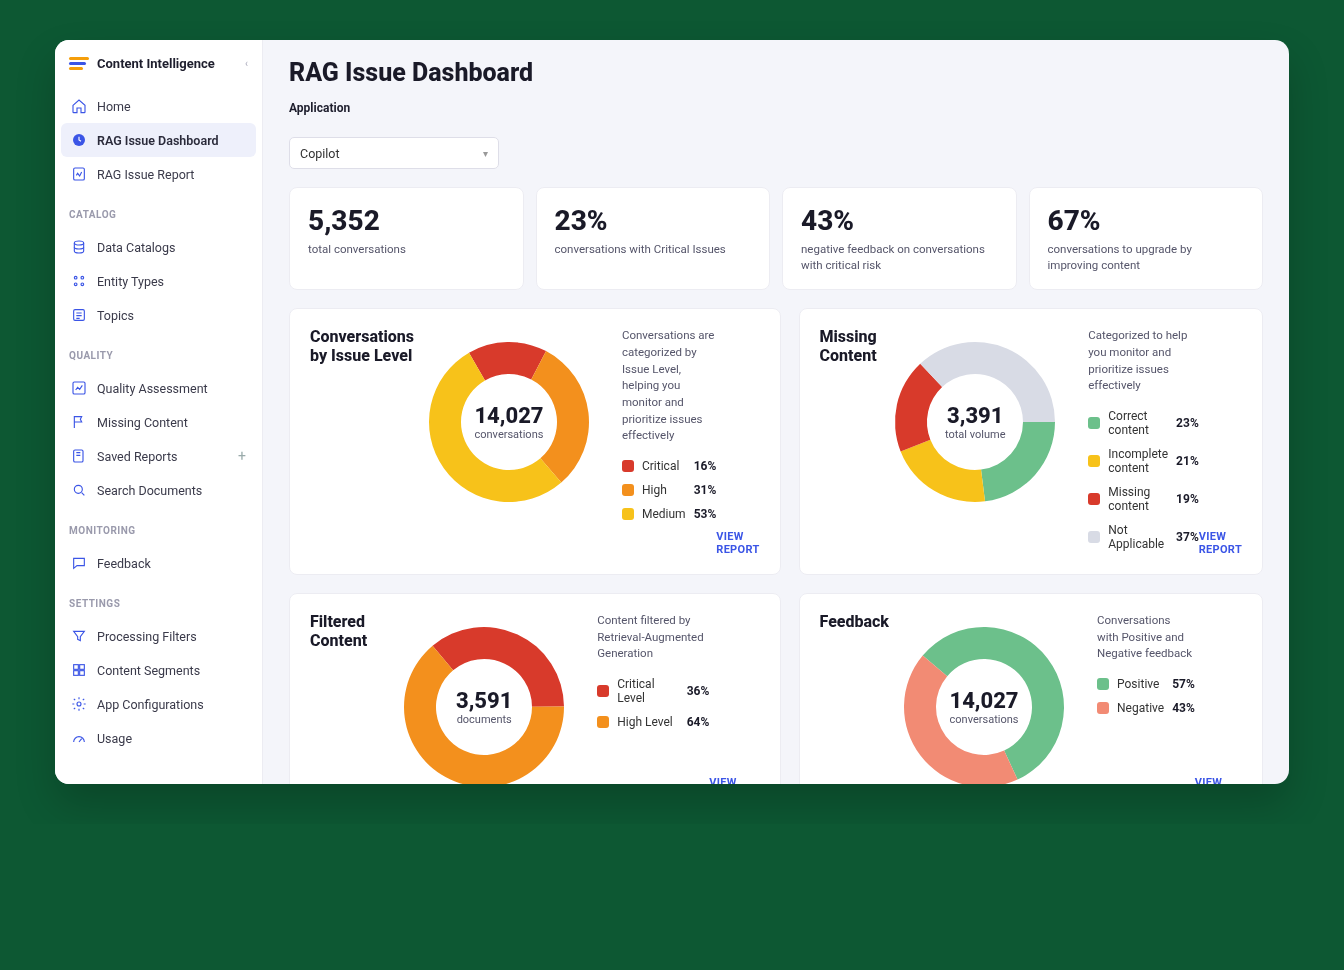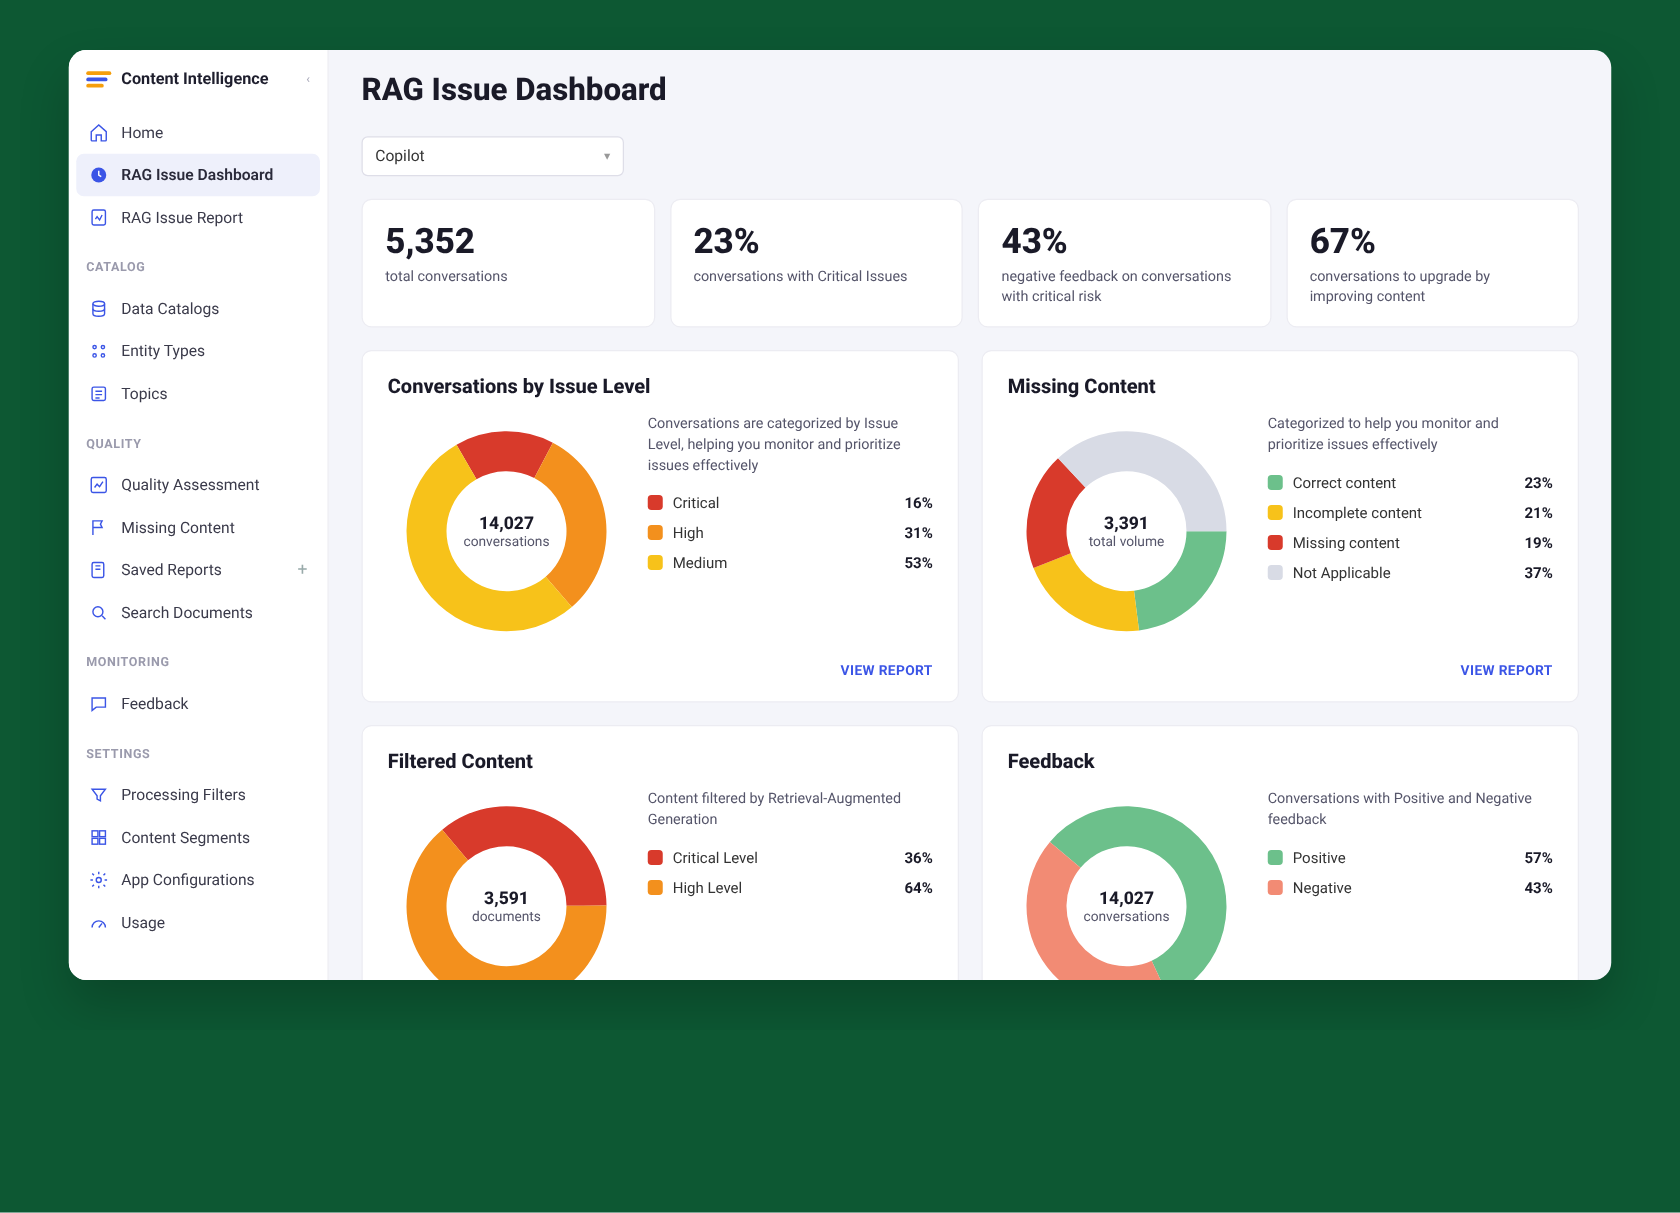--- a/index.html
+++ b/index.html
@@ -75,31 +75,31 @@
   .kpi-row { display:flex; gap:12px; margin-bottom:18px;}
   .kpi-card {
     flex:1; background:#fff; border:1px solid #ececf2; border-radius:8px;
     padding:16px 18px;
   }
   .kpi-value { font-size:28px; font-weight:800; color:#1a1a28; margin-bottom:4px;}
   .kpi-label { font-size:11.5px; color:#55556a; line-height:1.4;}
   .chart-grid { display:grid; grid-template-columns:1fr 1fr; gap:18px;}
   .chart-card {
     background:#fff; border:1px solid #ececf2; border-radius:8px;
-    padding:18px 20px; display:flex; flex-direction:column;
+    padding:18px 20px; display:flex; 
   }
   .chart-title { font-size:16px; font-weight:800; color:#1a1a28; margin-bottom:12px;}
   .chart-body { display:flex; gap:18px; }
   .donut-wrap { position:relative; width:190px; height:190px; flex-shrink:0;}
   .donut-wrap svg { width:100%; height:100%; transform:rotate(-90deg);}
   .donut-center {
     position:absolute; inset:0; display:flex; flex-direction:column;
     align-items:center; justify-content:center; text-align:center;
   }
-  .donut-center .big { font-size:14px; font-weight:800; color:#1a1a28;}
+  .donut-center .big { font-size:22px; font-weight:800; color:#1a1a28;}
   .donut-center .sub { font-size:11px; color:#55556a;}
   .legend-col { flex:1; font-size:12px; color:#333;}
   .legend-desc { font-size:11.5px; color:#55556a; margin-bottom:10px; line-height:1.45;}
   .legend-item { display:flex; align-items:center; gap:8px; padding:5px 0;}
   .swatch { width:12px; height:12px; border-radius:3px; flex-shrink:0;}
   .legend-name { flex:1; }
   .legend-val { font-weight:700; color:#1a1a28;}
   .view-report {
     align-self:flex-end; color:#3b55e6; font-size:11px; font-weight:700;
     letter-spacing:0.3px; margin-top:10px; cursor:pointer;
@@ -268,20 +268,21 @@
               <path d="M12 18l4-5"></path>
             </svg>
           </span>
           <span>Usage</span>
         </div>
       </div>
   </aside>
 
   <main class="main">
     <h1 class="page-title">RAG Issue Dashboard</h1>
+    <div class="filter-label">Application</div>
     <div class="select-box">
       <span>Copilot</span>
       <span class="chev">▾</span>
     </div>
 
     <div class="kpi-row" id="kpi-row">
         <div class="kpi-card">
           <div class="kpi-value">5,352</div>
           <div class="kpi-label">total conversations</div>
         </div>

